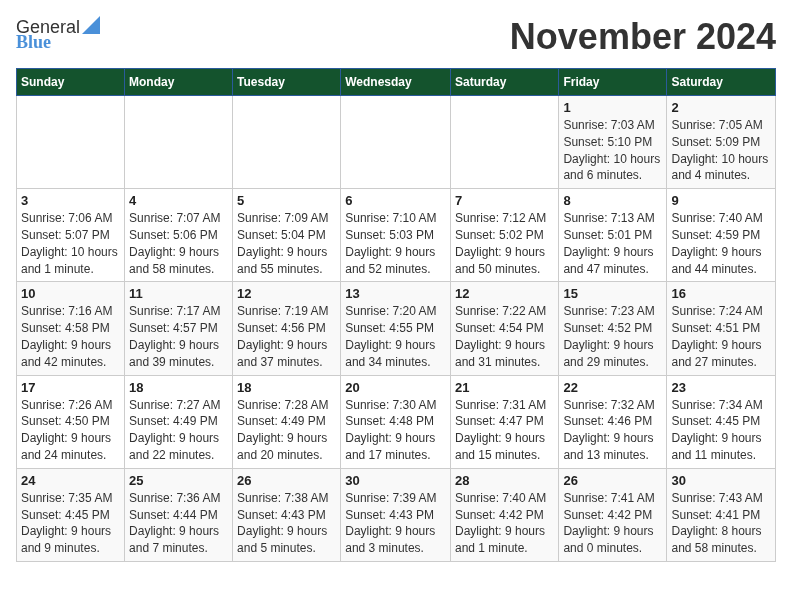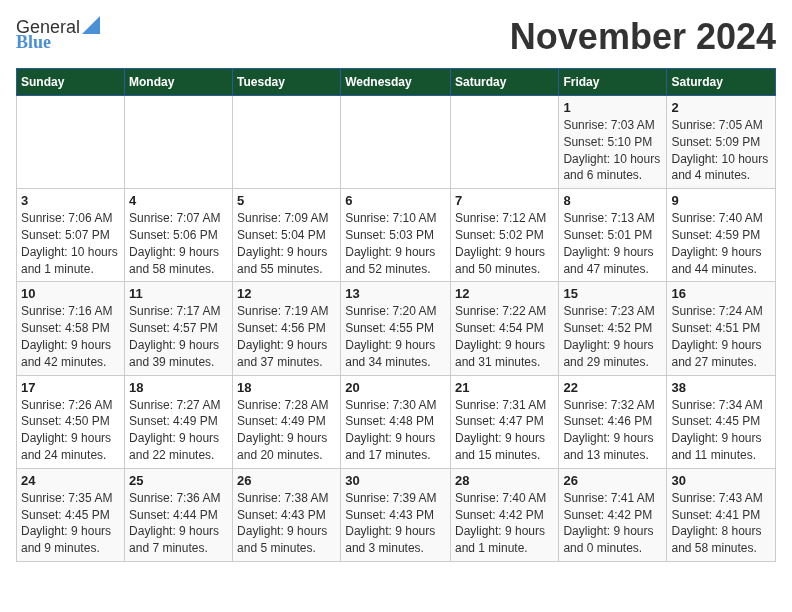--- a/index.html
+++ b/index.html
@@ -238,21 +238,21 @@
 Sunset: 4:47 PM
 Daylight: 9 hours and 15 minutes.</div>
         </td>
         <td>
           <div class="day-number">22</div>
           <div class="day-info">Sunrise: 7:32 AM
 Sunset: 4:46 PM
 Daylight: 9 hours and 13 minutes.</div>
         </td>
         <td>
-          <div class="day-number">38</div>
+          <div class="day-number">23</div>
           <div class="day-info">Sunrise: 7:34 AM
 Sunset: 4:45 PM
 Daylight: 9 hours and 11 minutes.</div>
         </td>
       </tr>
       <tr>
         <td>
           <div class="day-number">24</div>
           <div class="day-info">Sunrise: 7:35 AM
 Sunset: 4:45 PM

